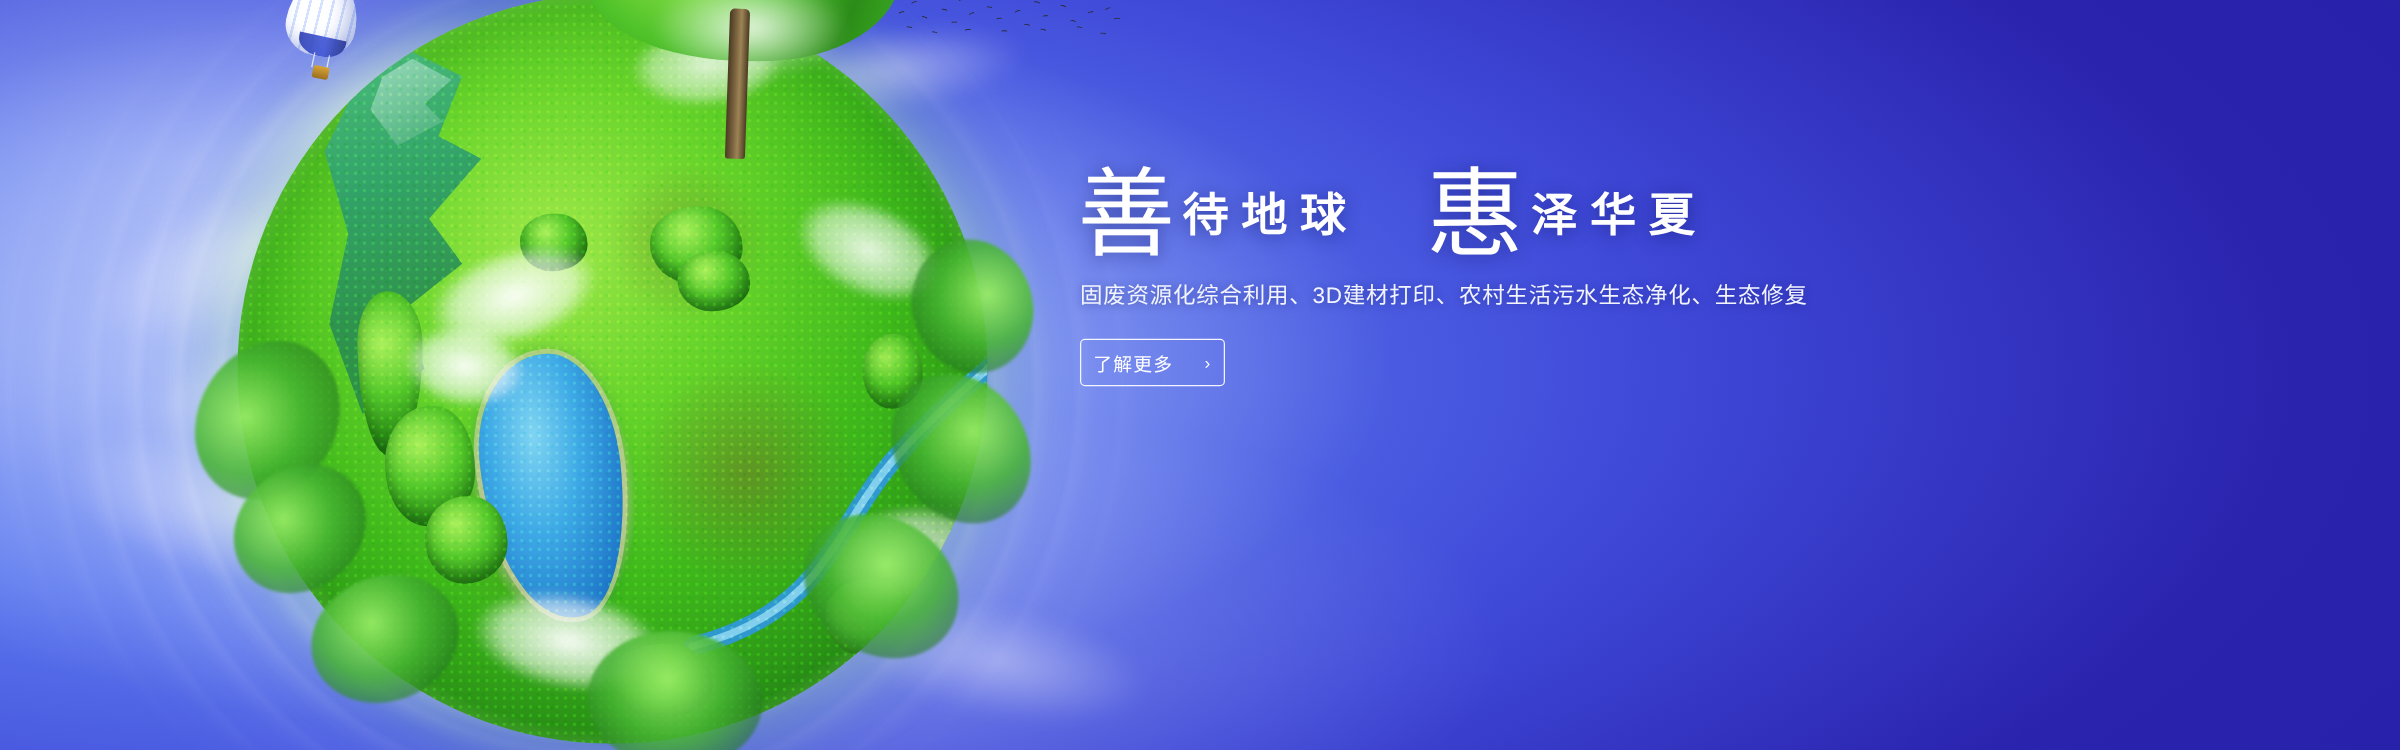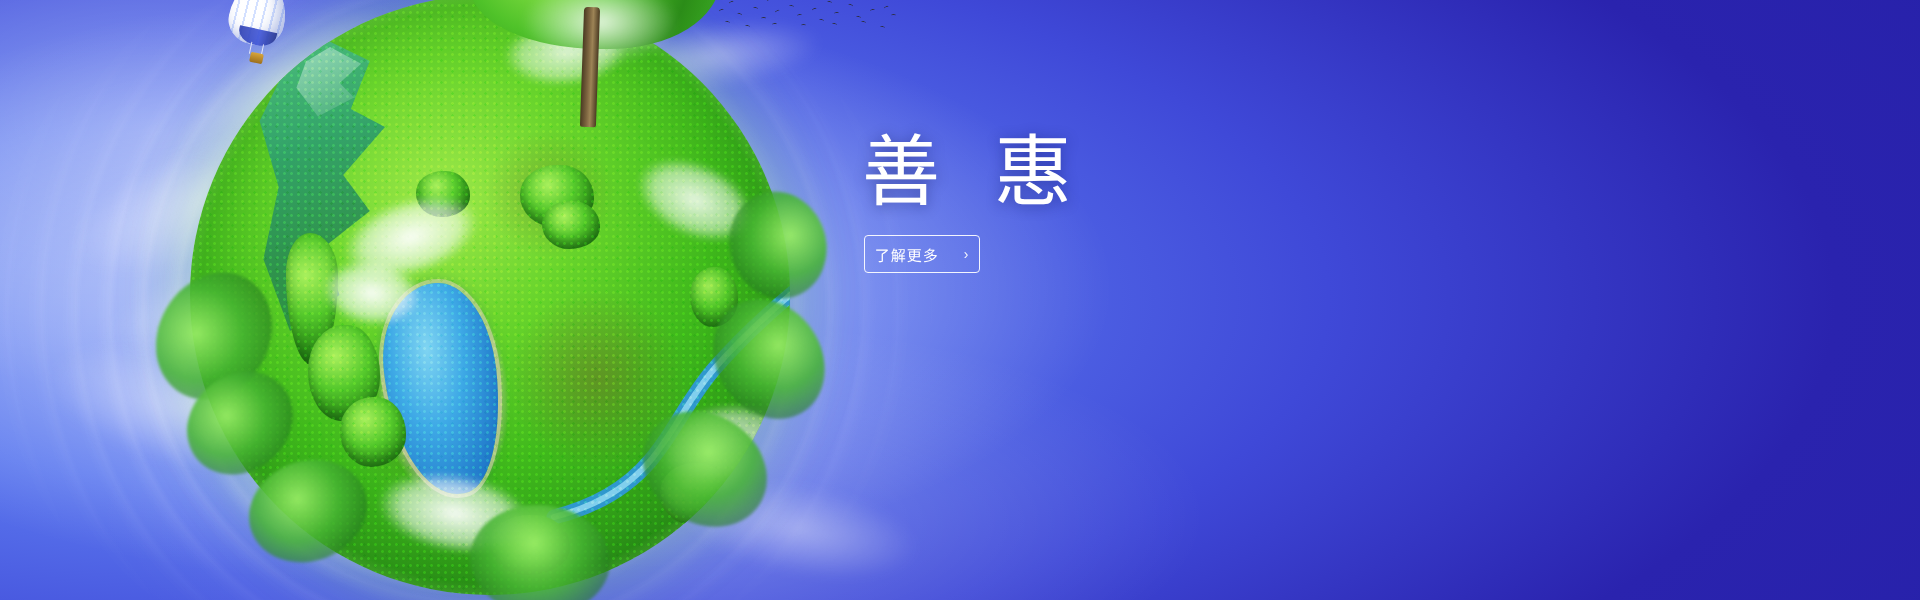--- a/index.html
+++ b/index.html
@@ -414,24 +414,27 @@
         <span class="bird" style="left: 117px; top: 40px; transform: rotate(14deg);"></span>
         <span class="bird" style="left: 146px; top: 38px; transform: rotate(11deg);"></span>
         <span class="bird" style="left: 165px; top: 43px; transform: rotate(9deg);"></span>
       </div>
   </div>
 
   <div class="copy">
 
     <h1 class="headline">
       <span class="hl-big">善</span>
+      <span class="hl-small">待地球</span>
       <span class="hl-gap"></span>
       <span class="hl-big">惠</span>
+      <span class="hl-small">泽华夏</span>
     </h1>
 
 
+    <div class="desc">固废资源化综合利用、3D建材打印、农村生活污水生态净化、生态修复</div>
 
     <a href="#" class="cta">
       <span>了解更多</span>
       <span class="chev">›</span>
     </a>
   </div>
 </div>
 
 </body></html>

